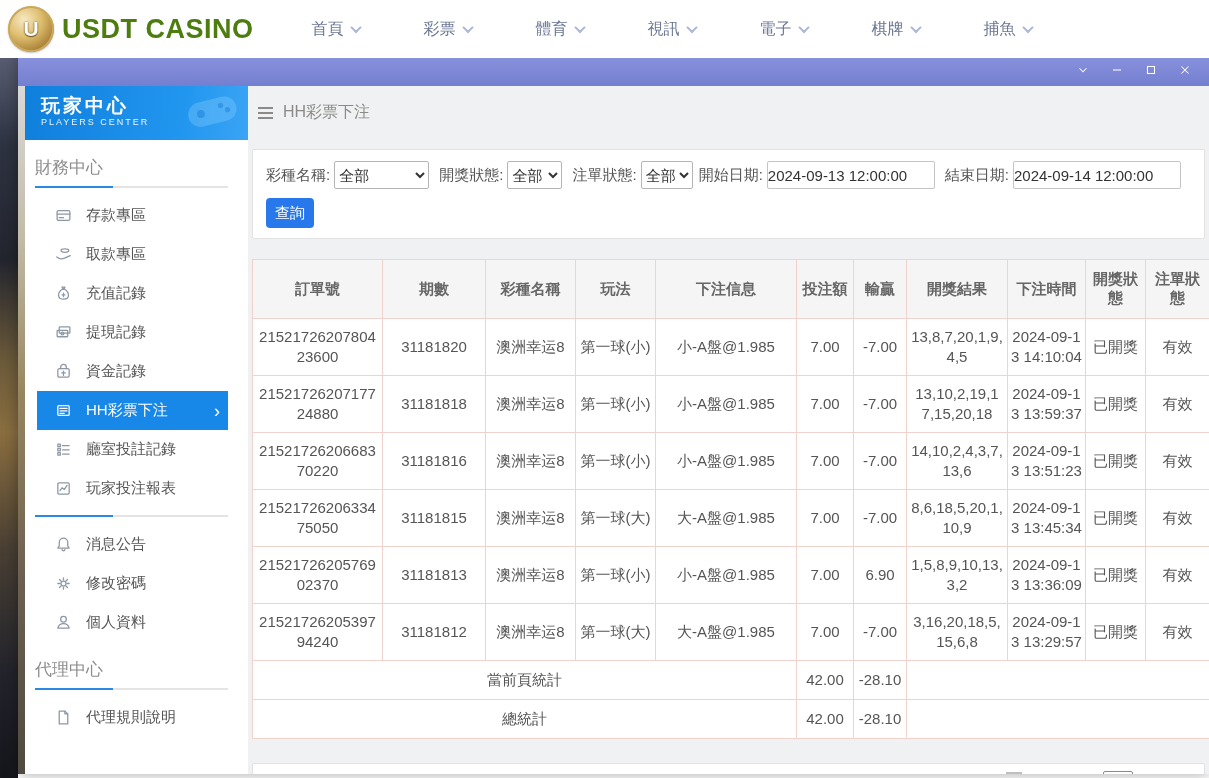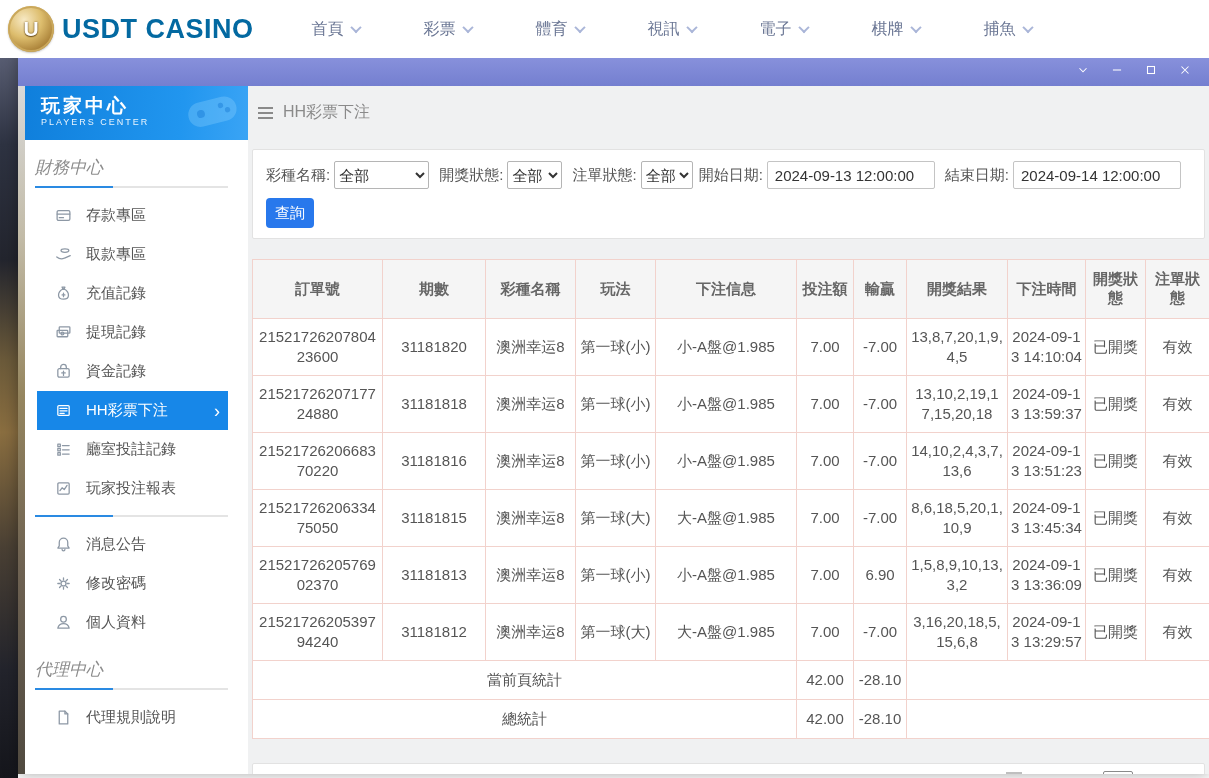--- a/index.html
+++ b/index.html
@@ -7,21 +7,21 @@
     font-family:"Liberation Sans","DejaVu Sans",sans-serif; }
 
   
   .topnav { height:58px; display:flex; align-items:center; background:#fff; position:relative; z-index:1; }
   .brand { display:flex; align-items:center; gap:8px; padding-left:8px; }
   .logo-circle { width:46px; height:46px; border-radius:50%; flex:0 0 auto;
     background:radial-gradient(circle at 35% 30%, #f7e9c4, #ddbd6d 40%, #a87f36 75%, #7a5a22);
     box-shadow:inset 0 0 0 2px #caa85c, 0 1px 2px rgba(0,0,0,.25);
     display:flex; align-items:center; justify-content:center; }
   .logo-u { font-size:21px; font-weight:bold; color:#fff; text-shadow:0 0 2px #6d4f1c, 0 1px 1px #6d4f1c; }
-  .brand-text { font-size:27px; font-weight:bold; color:#0369a1; letter-spacing:.5px; }
+  .brand-text { font-size:27px; font-weight:bold; color:#4d7c0f; letter-spacing:.5px; }
   .nav-menu { display:flex; align-items:flex-end; gap:64px; margin-left:58px; }
   .nav-item { display:flex; align-items:center; gap:8px; color:#6a7694; font-size:16px; cursor:pointer; }
   .chev-down { width:8px; height:8px; border-right:2px solid #aab6d8; border-bottom:2px solid #aab6d8;
     transform:rotate(45deg) translate(-1px,-1px); }
 
   
   .page-strip { position:absolute; left:0; top:58px; width:18px; height:720px;
     background:linear-gradient(180deg,#585d72 0%,#2e3342 12%,#23252e 28%,#6b5a3a 42%,#8a6e40 52%,#4a4034 68%,#23242c 85%,#15161c 100%); }
 
   
@@ -36,21 +36,21 @@
 
   
   .side-strip { width:7px; flex:0 0 auto;
     background:linear-gradient(180deg,#d9d9d9 0%,#c2bba7 22%,#97severe 0,#94executable 0,#96865f 45%,#6e6252 70%,#504a40 100%); }
   .sidebar { width:223px; flex:0 0 auto; background:#fff; overflow:hidden; }
   .side-header { height:54px; background:linear-gradient(95deg,#0f7fdc 0%,#2196ef 70%,#3aa4f5 100%);
     position:relative; padding:9px 0 0 16px; color:#fff; overflow:hidden; }
   .side-title { font-size:19px; font-weight:bold; letter-spacing:3px; line-height:22px; }
   .side-sub { font-size:9px; letter-spacing:2px; color:rgba(255,255,255,.9); }
   .gamepad { position:absolute; right:8px; top:4px; width:56px; height:40px; opacity:.55; transform:rotate(-14deg); }
-  .side-heading { margin:16px 20px 0 10px; font-size:17px; color:#8c8c8c;font-style:italic; }
+  .side-heading { margin:16px 20px 0 10px; font-size:17px; color:#8c8c8c; }
   .side-underline { height:2px; background:#e4e4e4; margin:7px 20px 8px 10px; position:relative; }
   .side-underline span { position:absolute; left:0; top:0; width:78px; height:2px; background:#2a8ae2; }
   .side-item { height:39px; display:flex; align-items:center; margin:0 20px 0 12px; padding:0 8px 0 18px;
     color:#555; font-size:15px; cursor:pointer; }
   .side-item .s-icon { width:17px; height:17px; color:#8d98a5; margin-right:14px; flex:0 0 auto; }
   .side-item .s-icon svg { width:17px; height:17px; display:block; }
   .side-item.active { background:#1787e8; color:#fff; }
   .side-item.active .s-icon { color:#fff; }
   .s-chev { margin-left:auto; font-size:18px; line-height:1; color:#fff; }
 
@@ -62,21 +62,21 @@
 
   .filter-card { background:#fff; border:1px solid #e2e2e2; border-radius:2px; margin-top:26px; padding:11px 13px 10px; }
   .filter-row { display:flex; align-items:center; flex-wrap:nowrap; font-size:15px; color:#555; }
   .filter-row label { margin-right:4px; white-space:nowrap; }
   .filter-row select { height:28px; font-size:15px; color:#333; border:1px solid #b5b5b5; border-radius:2px;
     background:#fff; margin-right:10px; font-family:inherit; }
   .sel-lottery { width:118px; }
   .sel-draw { width:68px; }
   .sel-order { width:52px; margin-right:6px !important; }
   .filter-row input[type=text] { height:28px; width:168px; font-size:15px; color:#333; border:1px solid #c4c4c4;
-    border-radius:2px; padding-left:7px; margin-right:10px; font-family:inherit; }
+    border-radius:2px; margin-right:10px; font-family:inherit; }
   .search-btn { margin-top:9px; width:48px; height:30px; background:#2878ec; color:#fff; border:none;
     border-radius:4px; font-size:15px; cursor:pointer; font-family:inherit; }
 
   .bet-table { width:100%; border-collapse:collapse; table-layout:fixed; background:#fff; margin-top:20px; }
   .bet-table th, .bet-table td { border:1px solid #f2d2cc; text-align:center; word-break:break-all; }
   .bet-table th { background:#f5f5f5; color:#666; font-size:15px; font-weight:bold; padding:10px 2px; }
   .bet-table td { color:#555; font-size:15px; padding:8px 3px; line-height:20px; background:#fff; }
   .bet-table .sum-label { padding:9px 3px; }
   .bet-table tr[data-name="summary-row"] td { padding:9px 3px; }
 

